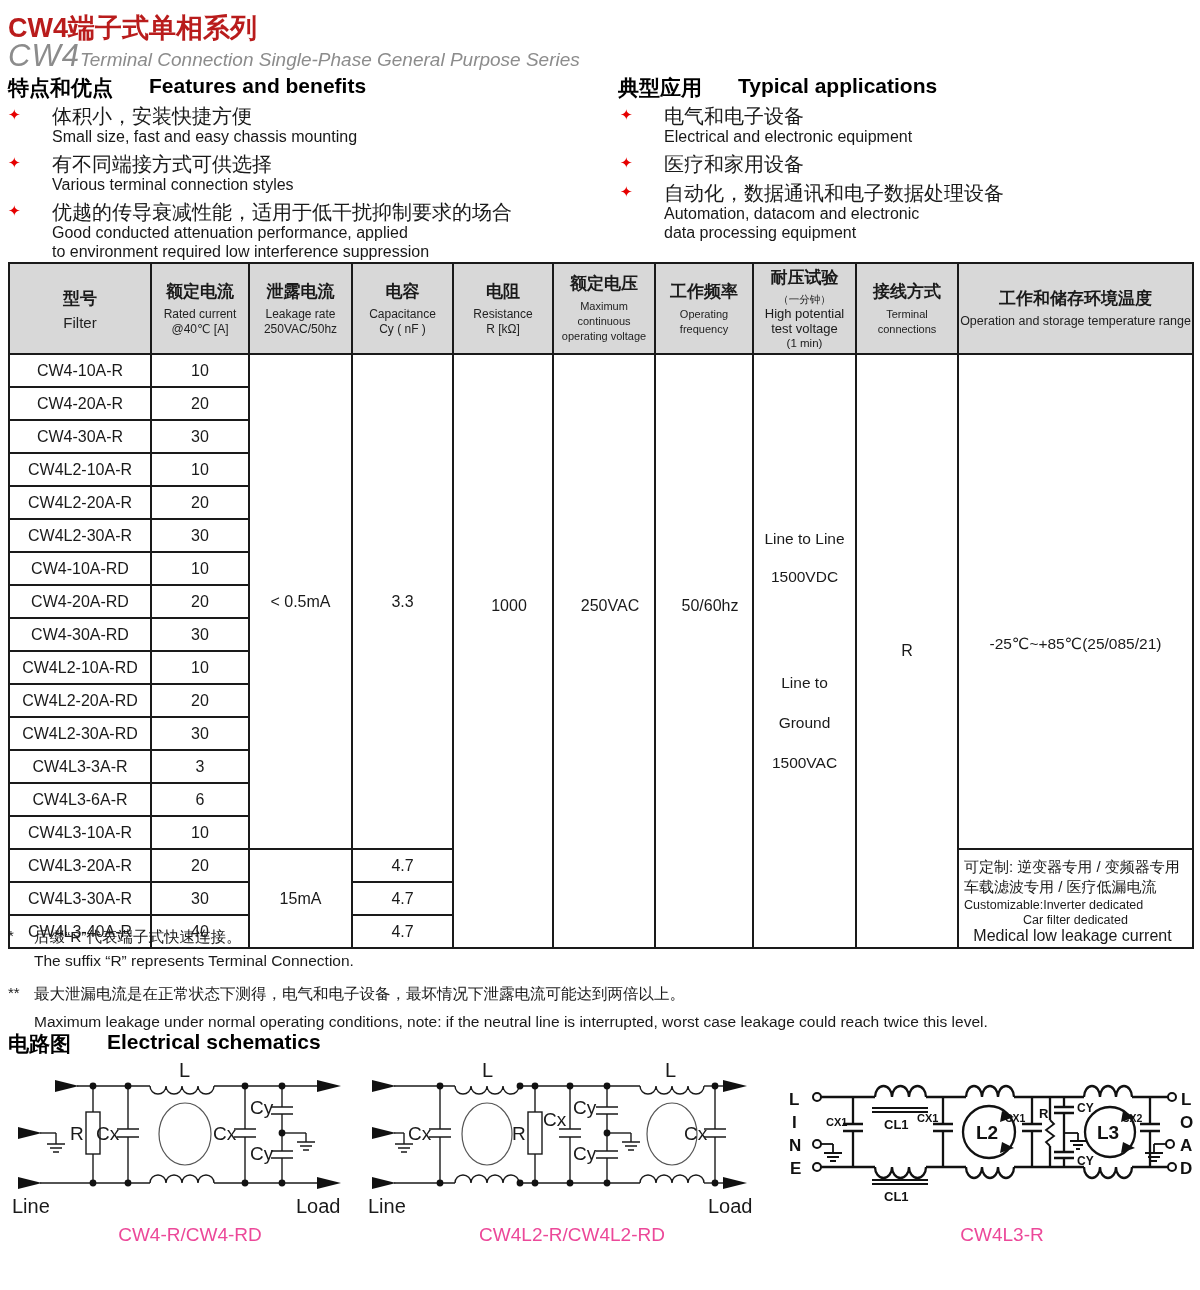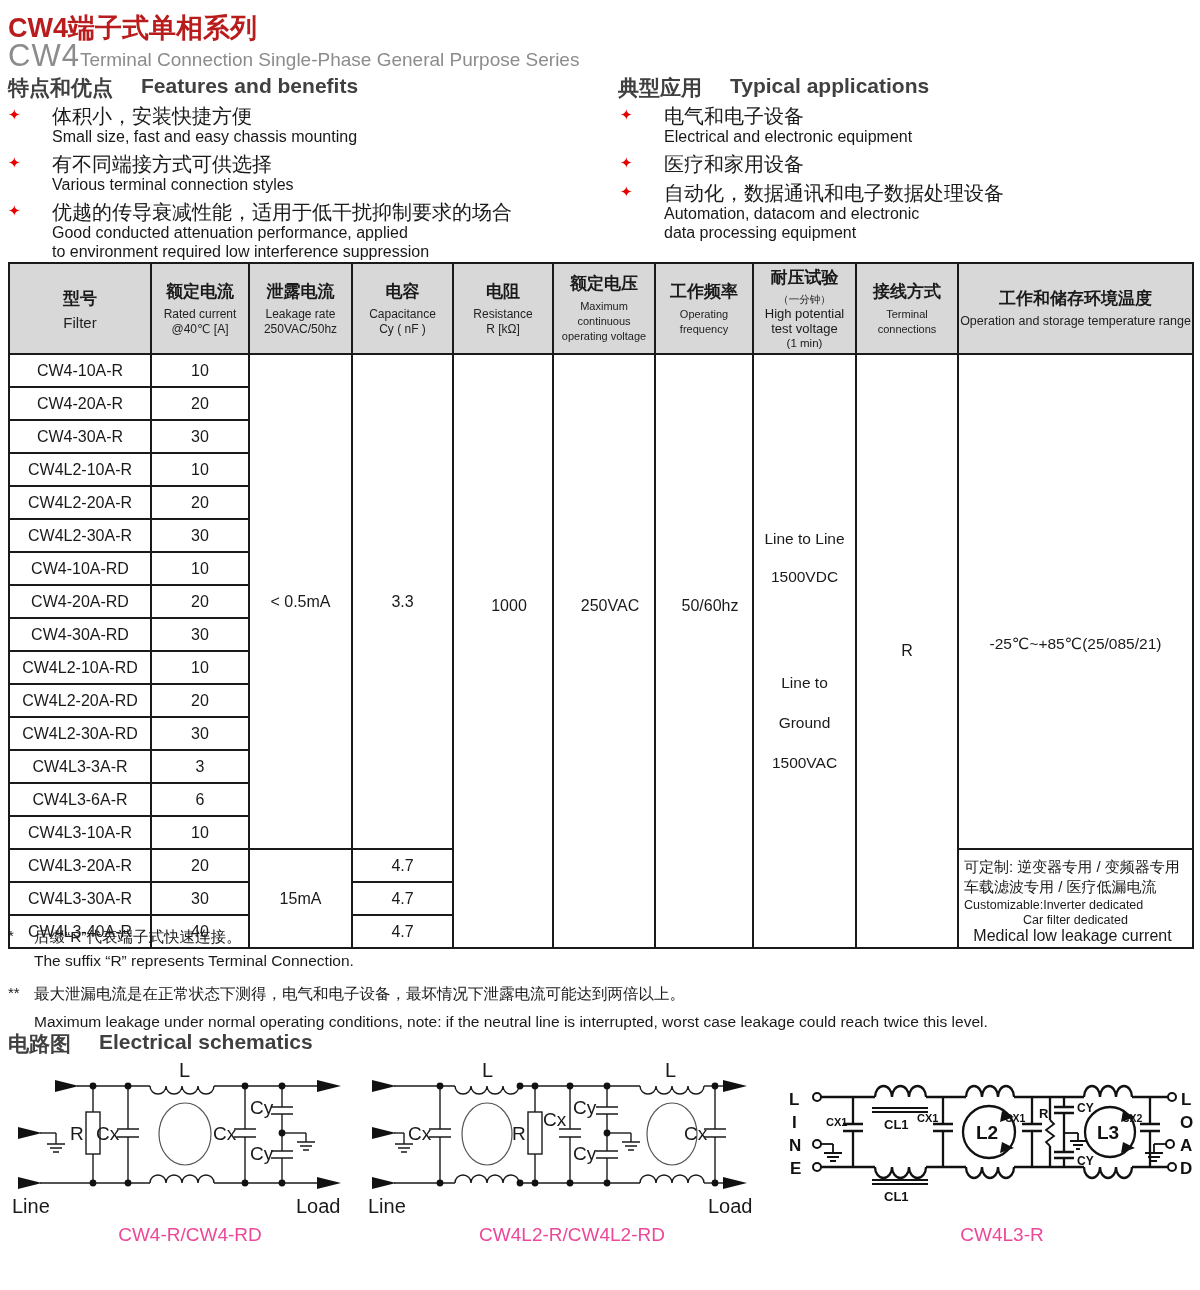--- a/index.html
+++ b/index.html
@@ -1,25 +1,25 @@
 <!DOCTYPE html>
 <html><head>
 <meta charset="utf-8">
 <style>
   html,body{margin:0;padding:0;}
   body{width:1200px;height:1290px;position:relative;background:#fff;color:#1a1a1a;
        font-family:"Liberation Sans","DejaVu Sans",sans-serif;overflow:hidden;}
   .abs{position:absolute;}
   
   #title{left:8px;top:10px;font-size:27px;font-weight:bold;color:#b91c1c;}
-  #subtitle{left:8px;top:38px;display:flex;align-items:baseline;color:#8c8c8c;}
+  #subtitle{left:8px;top:38px;display:flex;align-items:baseline;color:#8c8c8c;font-style:italic;}
   #subtitle .big{font-size:31px;letter-spacing:1px;}
   #subtitle .small{font-size:19px;text-align:center;}
   
-  .sec-head{display:flex;gap:28px;font-size:21px;font-weight:bold;color:#404040;justify-content:space-between;}
+  .sec-head{display:flex;gap:36px;font-size:21px;font-weight:bold;color:#000000;justify-content:space-between;}
   #features-head{left:8px;top:74px;}
   #apps-head{left:618px;top:74px;}
   
   .blist{list-style:none;margin:0;padding:0;}
   .blist li{position:relative;padding-left:44px;margin-bottom:7px;}
   .blist .bullet{position:absolute;left:0;top:1px;color:#e60000;font-size:15px;}
   .blist .cn{font-size:20px;line-height:22px;}
   .blist .en{font-size:16px;line-height:19px;white-space:pre-line;color:#181818;}
   #features-list{left:8px;top:105px;width:600px;}
   #apps-list{left:620px;top:105px;width:570px;}

